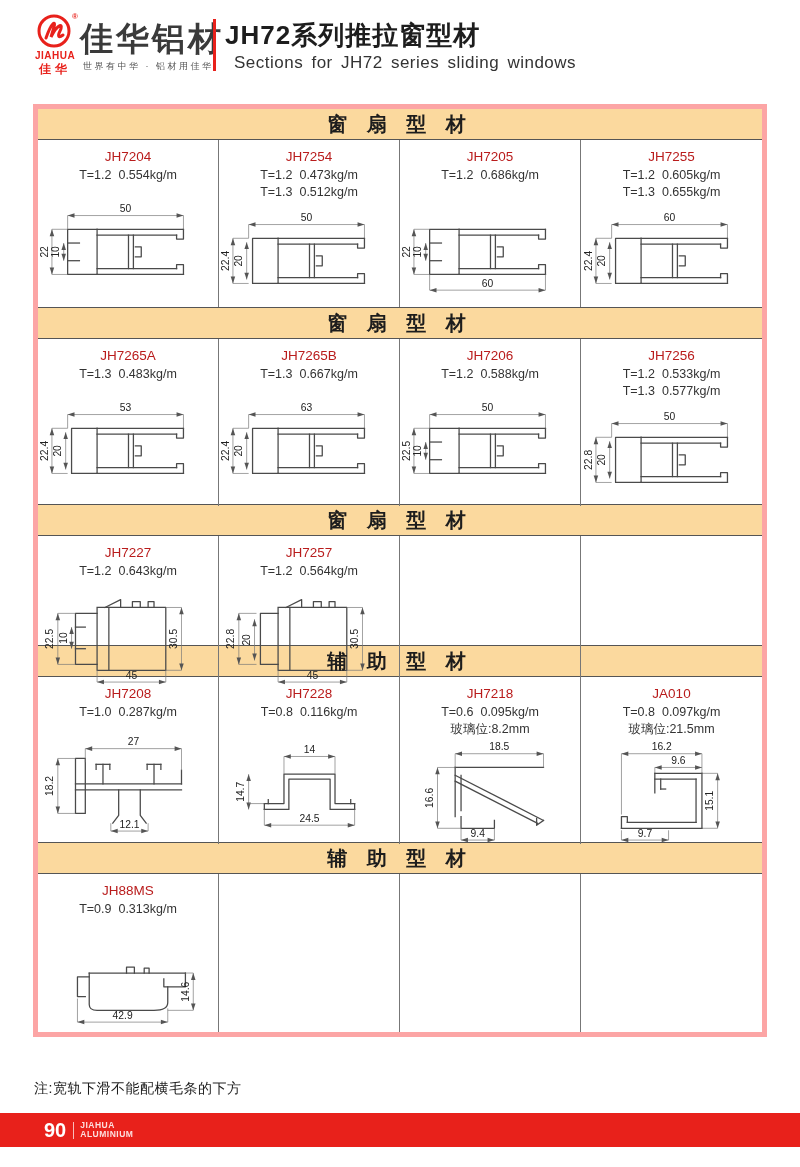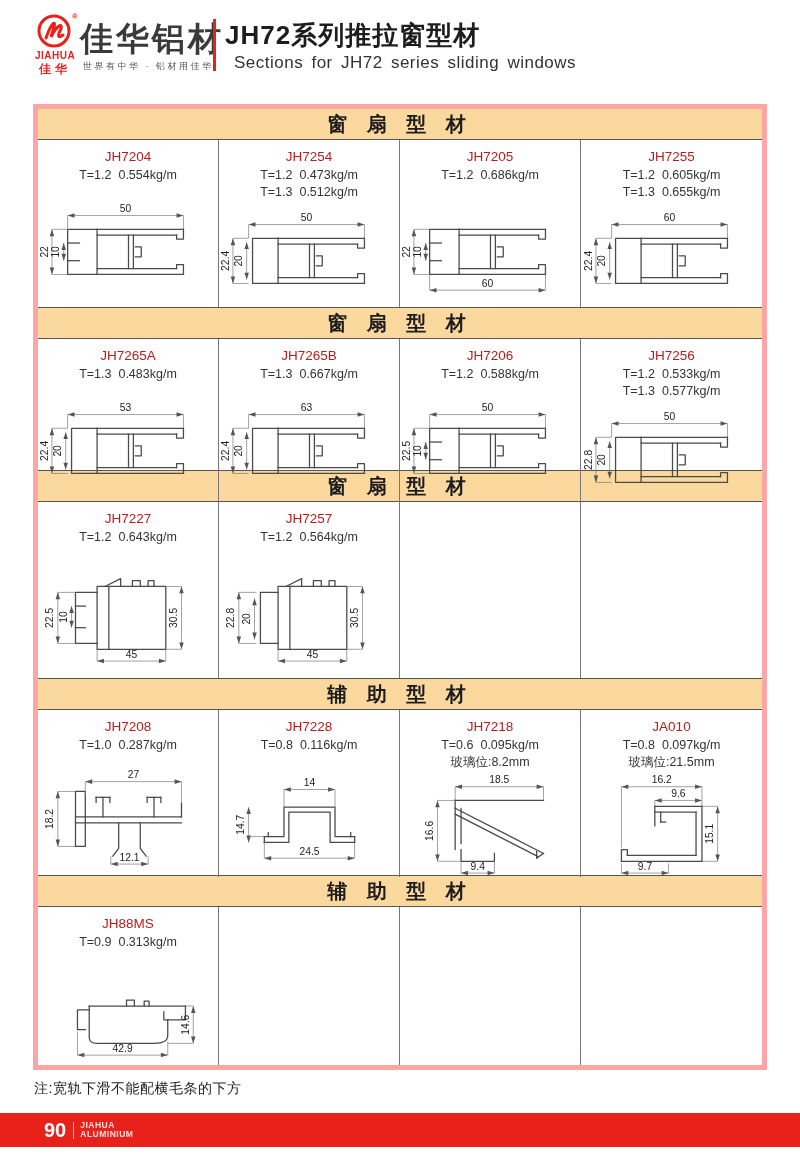--- a/index.html
+++ b/index.html
@@ -205,21 +205,21 @@
               <line class="dim" x1="30" y1="84" x2="14" y2="84"></line>
               <text class="dt" text-anchor="middle" transform="translate(9.5,61) rotate(-90)">22.4</text>
               <line class="dim" x1="28" y1="42" x2="28" y2="80"></line>
               <path class="ar" d="M28,42 l-2.3,7 l4.6,0 z"></path>
               <path class="ar" d="M28,80 l-2.3,-7 l4.6,0 z"></path>
               <text class="dt" text-anchor="middle" transform="translate(23.5,61) rotate(-90)">20</text>
             </svg></div>
         </div>
       </div>
       <div class="band">窗 扇 型 材</div>
-      <div class="row" style="height: 131px;">
+      <div class="row" style="height: 165px;">
         <div class="cell">
           <div class="code">JH7265A</div>
           <div class="spec">T=1.3  0.483kg/m</div>
           <div class="draw"><svg viewBox="0 0 183 108" width="180" height="106">
               <path class="pl" d="M60,38 H34 V84 H60"></path>
               <path class="pl" d="M60,38 V84"></path>
               <path class="pl" d="M60,38 H148"></path>
               <path class="pl" d="M60,44 H141"></path>
               <path class="pl" d="M148,38 V48 H141 V44"></path>
               <path class="pl" d="M60,84 H148"></path>
@@ -343,21 +343,21 @@
               <line class="dim" x1="30" y1="84" x2="14" y2="84"></line>
               <text class="dt" text-anchor="middle" transform="translate(9.5,61) rotate(-90)">22.8</text>
               <line class="dim" x1="28" y1="42" x2="28" y2="80"></line>
               <path class="ar" d="M28,42 l-2.3,7 l4.6,0 z"></path>
               <path class="ar" d="M28,80 l-2.3,-7 l4.6,0 z"></path>
               <text class="dt" text-anchor="middle" transform="translate(23.5,61) rotate(-90)">20</text>
             </svg></div>
         </div>
       </div>
       <div class="band">窗 扇 型 材</div>
-      <div class="row" style="height: 176px;">
+      <div class="row" style="height: 109px;">
         <div class="cell">
           <div class="code">JH7227</div>
           <div class="spec">T=1.2  0.643kg/m</div>
           <div class="draw"><svg viewBox="0 0 183 108" width="180" height="106">
               <path class="pl" d="M60,28 H130 V92 H60 V28"></path>
               <path class="pl" d="M72,28 V92"></path>
               <path class="pl" d="M60,34 H38 V86 H60"></path>
               <path class="pl" d="M38,48 h10"></path>
               <path class="pl" d="M38,70 h10"></path>
               <line class="dim" x1="34" y1="48" x2="34" y2="70"></line>

